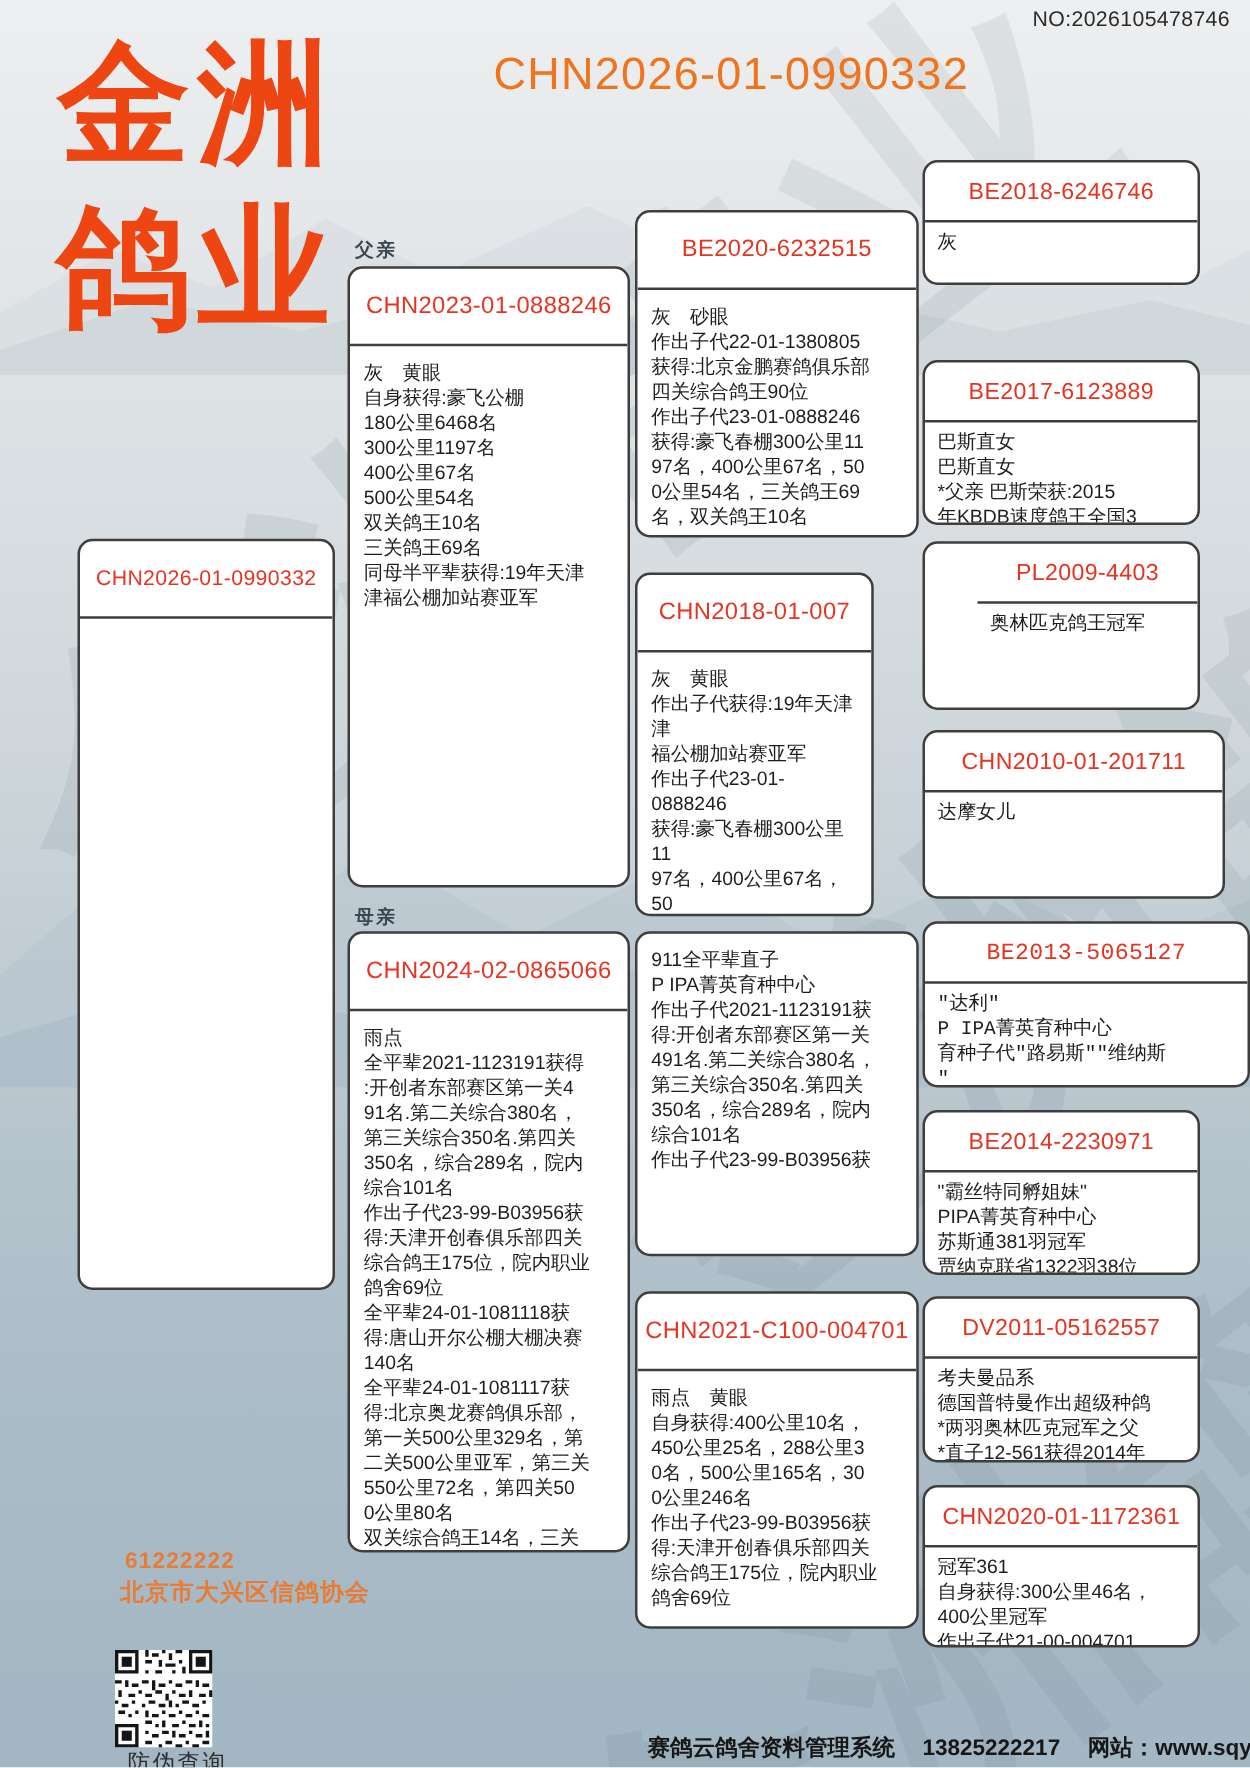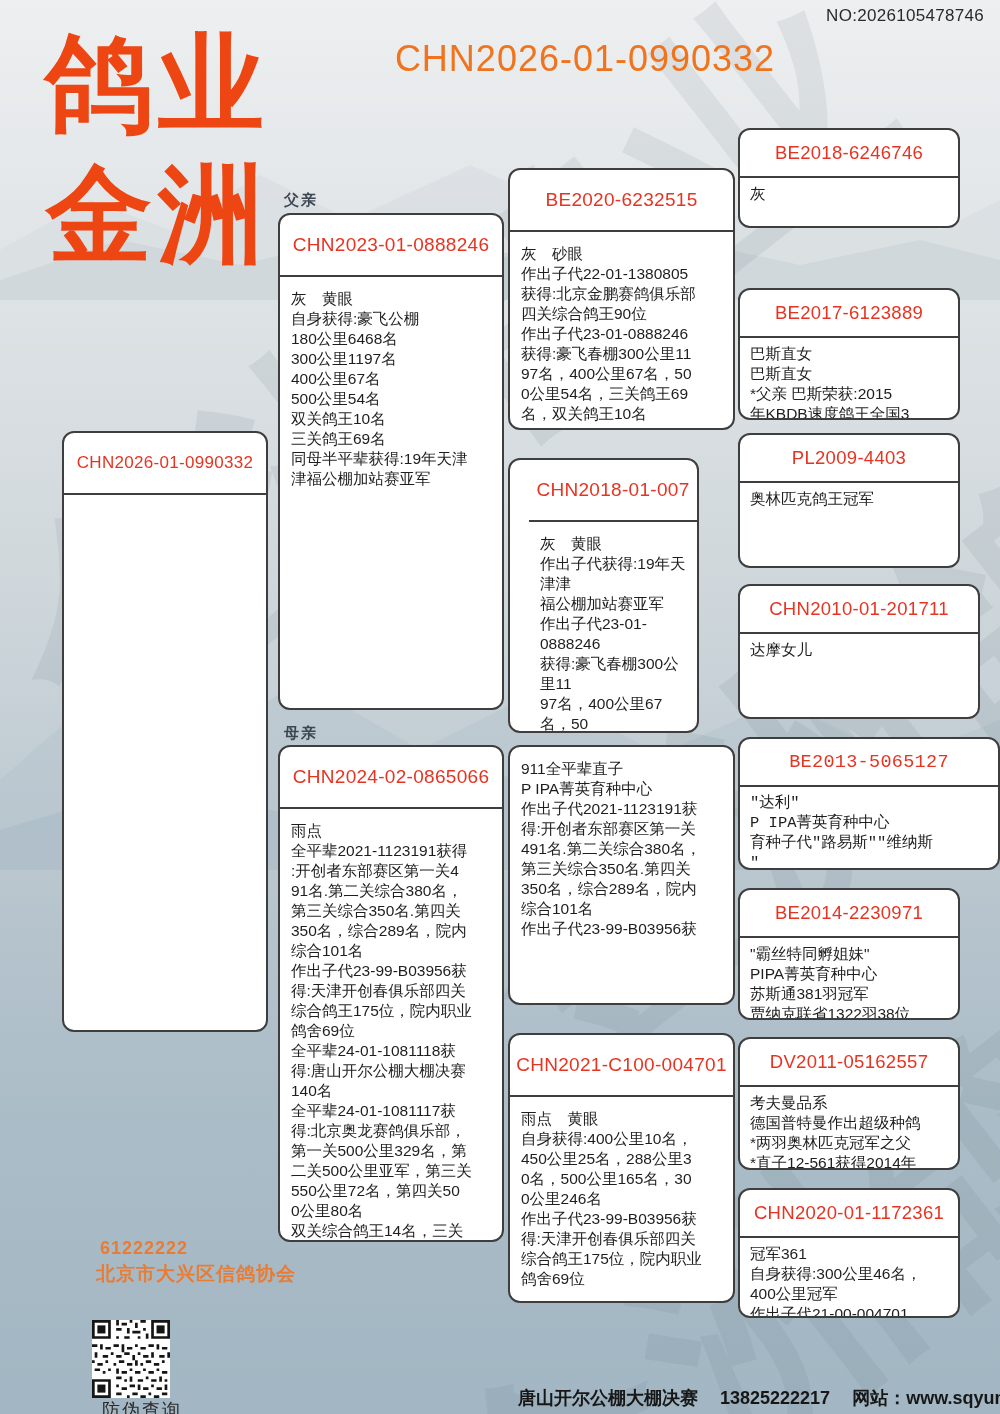--- a/index.html
+++ b/index.html
@@ -61,22 +61,22 @@
     <path d="M0,290 L150,245 L320,280 L500,235 L680,280 L850,245 L1000,275 L1000,330 L0,330 Z" fill="#aabbc6" opacity="0.6"></path>
   </svg>
 
   <div class="watermark" style="left:-70px;top:240px;">金洲鸽业</div>
   <div class="watermark" style="left:400px;top:560px;">金洲鸽业</div>
   <div class="watermark" style="left:360px;top:1110px;">金洲鸽业</div>
 
   <div class="doc-no">NO:2026105478746</div>
   <div class="title">CHN2026-01-0990332</div>
   <div class="brand">
+    <div>金洲</div>
     <div>鸽业</div>
-    <div>金洲</div>
   </div>
 
   <div class="box subject hh60" style="left:62px;top:431px;width:206px;height:601px;">
     <div class="box-header">CHN2026-01-0990332</div>
     <div class="box-body"></div>
   </div>
 
   <div class="parent-label" style="left:284px;top:191px;">父亲</div>
   <div class="box hh60" style="left:278px;top:213px;width:226px;height:497px;">
     <div class="box-header">CHN2023-01-0888246</div>
@@ -123,21 +123,21 @@
     <div class="box-body">灰　砂眼
 作出子代22-01-1380805
 获得:北京金鹏赛鸽俱乐部
 四关综合鸽王90位
 作出子代23-01-0888246
 获得:豪飞春棚300公里11
 97名，400公里67名，50
 0公里54名，三关鸽王69
 名，双关鸽王10名</div>
   </div>
-  <div class="box hh60" style="left:508px;top:458px;width:191px;height:275px;padding-left:19px;">
+  <div class="box hh60" style="left:508px;top:458px;width:191px;height:275px;">
     <div class="box-header">CHN2018-01-007</div>
     <div class="box-body">灰　黄眼
 作出子代获得:19年天津津
 福公棚加站赛亚军
 作出子代23-01-0888246
 获得:豪飞春棚300公里11
 97名，400公里67名，50
 0公里54名，三关鸽王69
 名，双关鸽王10名
 子代24-01-1668825获得</div>
@@ -170,21 +170,21 @@
     <div class="box-header">BE2018-6246746</div>
     <div class="box-body">灰</div>
   </div>
   <div class="box hh46" style="left:738px;top:288px;width:222px;height:132px;">
     <div class="box-header">BE2017-6123889</div>
     <div class="box-body">巴斯直女
 巴斯直女
 *父亲 巴斯荣获:2015
 年KBDB速度鸽王全国3</div>
   </div>
-  <div class="box hh46" style="left:738px;top:433px;width:222px;height:135px;">
+  <div class="box hh46" style="left:738px;top:433px;width:222px;height:135px;padding-left:42px;">
     <div class="box-header">PL2009-4403</div>
     <div class="box-body">奥林匹克鸽王冠军</div>
   </div>
   <div class="box hh46" style="left:738px;top:584px;width:242px;height:135px;">
     <div class="box-header">CHN2010-01-201711</div>
     <div class="box-body">达摩女儿</div>
   </div>
   <div class="box hh46" style="left:738px;top:737px;width:262px;height:133px;font-family:Liberation Mono, monospace;">
     <div class="box-header">BE2013-5065127</div>
     <div class="box-body">"达利"
@@ -224,18 +224,18 @@
       <path fill-rule="evenodd" d="M22,0h7v7h-7zM23,1h5v5h-5z"></path>
         <rect x="24" y="2" width="3" height="3"></rect>
       <path fill-rule="evenodd" d="M0,22h7v7h-7zM1,23h5v5h-5z"></path>
         <rect x="2" y="24" width="3" height="3"></rect>
       <path d="M9,0h1v2h-1zM11,1h2v1h-2zM14,0h1v1h-1zM16,1h1v2h-1zM18,0h2v1h-2zM9,3h2v1h-2zM13,3h1v2h-1zM15,4h3v1h-3zM19,3h1v1h-1zM9,6h1v1h-1zM12,6h2v1h-2zM17,6h1v1h-1zM20,5h1v2h-1zM0,9h2v1h-2zM3,9h1v2h-1zM5,10h2v1h-2zM8,9h2v1h-2zM11,9h1v3h-1zM13,10h2v1h-2zM16,9h1v1h-1zM18,10h2v1h-2zM21,9h2v1h-2zM24,9h1v2h-1zM26,10h2v1h-2zM1,12h1v2h-1zM4,13h2v1h-2zM7,12h1v1h-1zM9,13h2v1h-2zM12,12h2v1h-2zM15,13h1v2h-1zM17,12h1v1h-1zM19,13h2v1h-2zM22,12h1v2h-1zM25,13h2v1h-2zM28,12h1v2h-1zM0,15h1v1h-1zM2,16h2v1h-2zM5,15h1v1h-1zM8,16h1v1h-1zM10,15h2v1h-2zM13,16h2v1h-2zM16,15h1v2h-1zM18,16h1v1h-1zM20,15h2v1h-2zM23,16h2v1h-2zM26,15h1v1h-1zM1,18h2v1h-2zM4,19h1v1h-1zM6,18h1v1h-1zM9,18h1v2h-1zM11,19h2v1h-2zM14,18h1v1h-1zM16,19h2v1h-2zM19,18h1v1h-1zM21,19h2v1h-2zM24,18h1v1h-1zM26,19h2v1h-2zM9,21h2v1h-2zM12,22h1v1h-1zM14,21h1v2h-1zM17,22h2v1h-2zM20,21h1v1h-1zM22,22h2v1h-2zM25,21h1v2h-1zM27,22h1v1h-1zM9,24h1v1h-1zM11,25h2v1h-2zM14,24h2v1h-2zM17,24h1v2h-1zM19,25h2v1h-2zM22,24h1v1h-1zM24,25h2v1h-2zM27,24h1v2h-1zM9,27h2v1h-2zM13,28h1v1h-1zM15,27h2v1h-2zM18,28h2v1h-2zM21,27h1v1h-1zM23,28h2v1h-2zM26,27h2v1h-2z"></path>
     </g>
   </svg>
   <div class="qr-caption">防伪查询</div>
 
   <div class="footer-right">
-    <span>唐山开尔公棚大棚决赛</span>
+    <span>赛鸽云鸽舍资料管理系统</span>
     <span>13825222217</span>
     <span><span>网站：</span><span>www.sqyun.com</span></span>
   </div>
 
 </div>
 
 </body></html>

